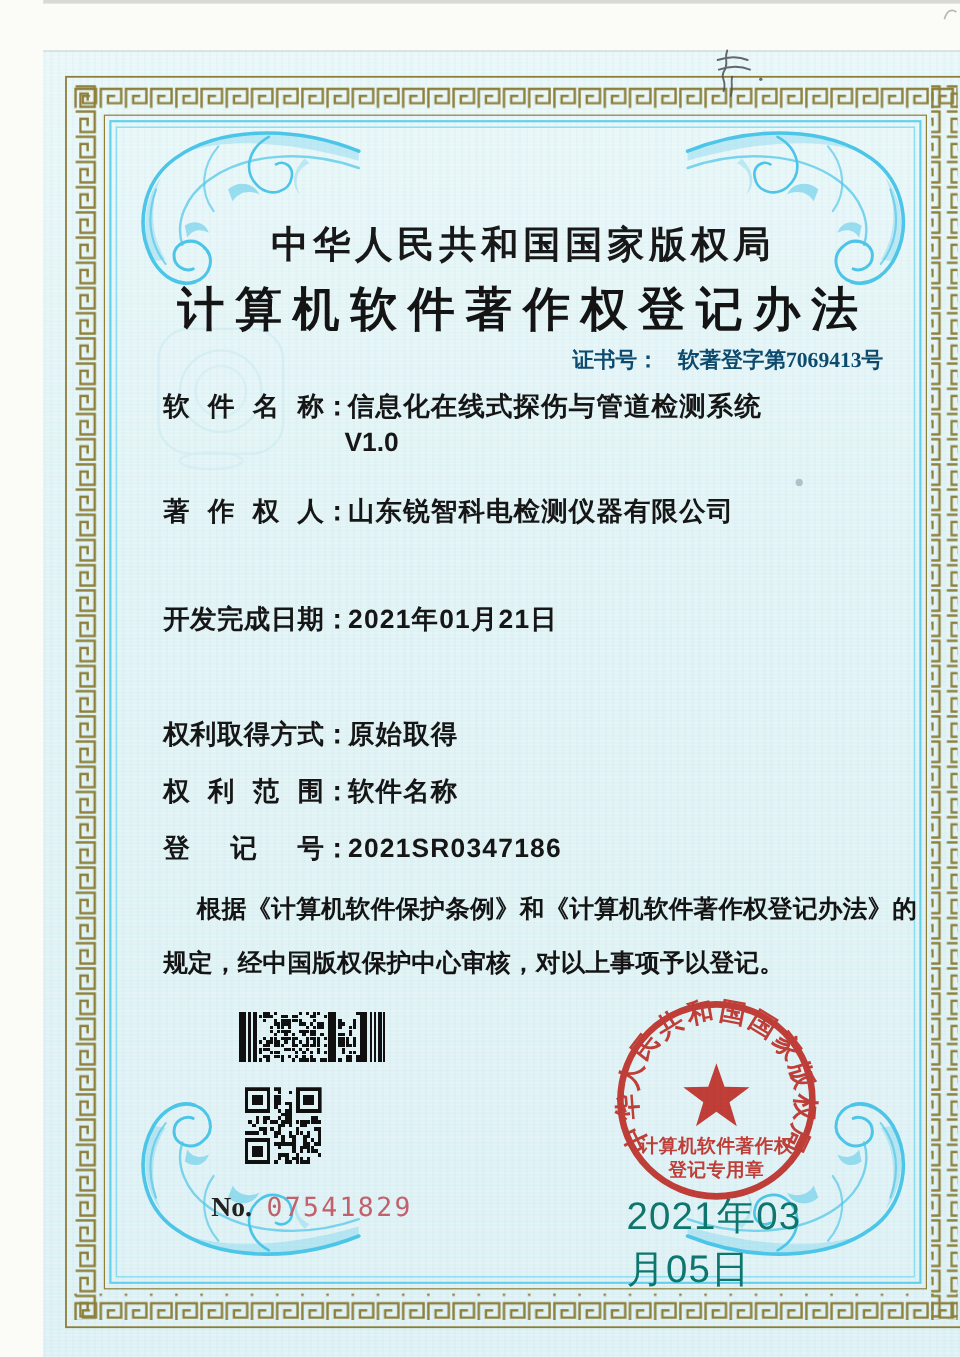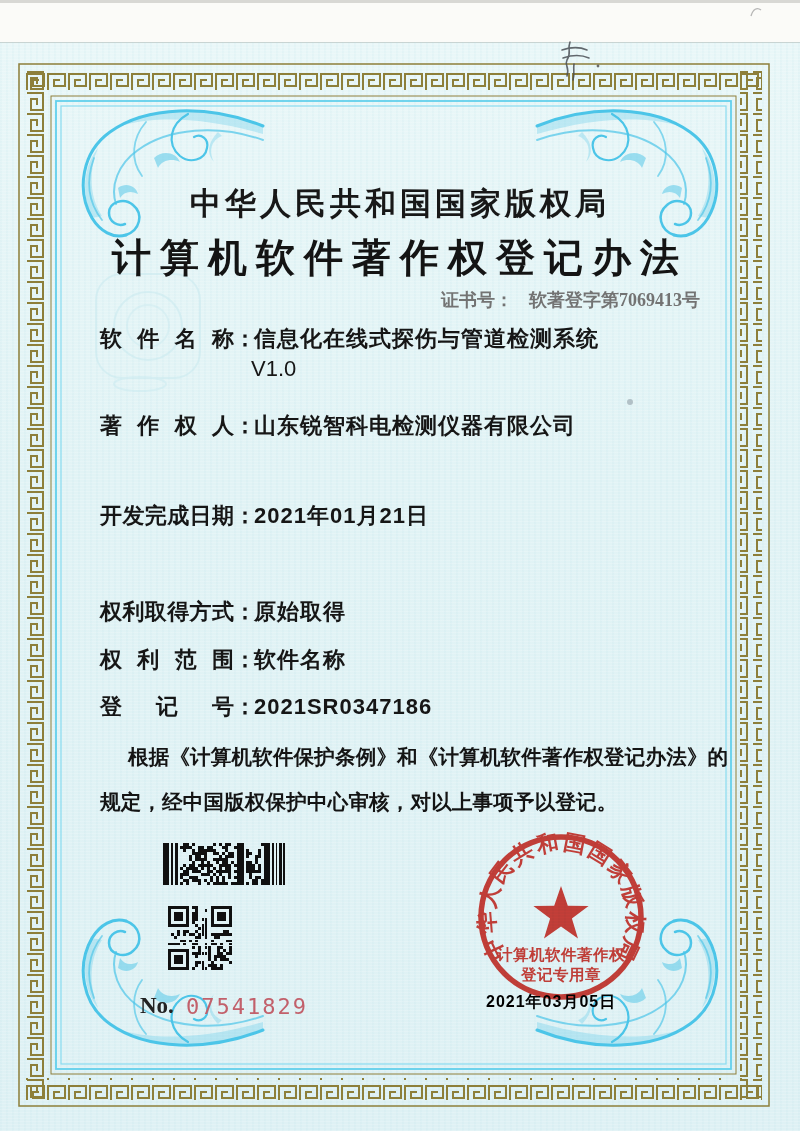--- a/index.html
+++ b/index.html
@@ -1,17 +1,17 @@
 <!DOCTYPE html>
 <html style="--seal-red: #d9362f; --serial-number-red: #c2606b; --frame-gold: #8d7f3a; --flourish-cyan: #4cc5e8; --paper-blue: #e2f3f5;"><head>
 <meta charset="utf-8">
 <style>
   html,body{margin:0;padding:0;}
   body{width:800px;height:1131px;background:#fbfbf8;font-family:"Liberation Sans",sans-serif;overflow:hidden;}
-  #page{position:relative;width:664px;height:1131px;}
+  #page{position:relative;width:664px;height:1131px;margin-left:36px;}
 
   
   .photo-top-strip{position:absolute;left:0;top:0;width:800px;height:3px;background:#d8d8d4;}
 
   
   .paper{position:absolute;left:0;top:42px;width:800px;height:1089px;
          background:linear-gradient(180deg,#e9f7f8 0%,#e1f3f5 40%,#def1f4 100%);
          border-top:1px solid #c9d4d2;}
   .paper-texture{position:absolute;left:0;top:42px;width:800px;height:1089px;
          background:repeating-linear-gradient(0deg,rgba(255,255,255,.16) 0 1px,rgba(0,0,0,0) 1px 3px),
@@ -28,38 +28,38 @@
   .flourish{position:absolute;width:210px;height:150px;}
 
   
   .authority{position:absolute;left:0;top:183px;width:800px;text-align:center;
              font-family:"Liberation Serif",serif;font-weight:700;font-size:31px;
              letter-spacing:4px;color:#181818;}
   .cert-title{position:absolute;left:0;top:231px;width:800px;text-align:center;
              font-family:"Liberation Serif",serif;font-weight:700;font-size:39px;
              letter-spacing:9px;color:#141414;}
   .cert-no-line{position:absolute;left:0;top:288px;width:700px;text-align:right;
-             font-family:"Liberation Serif",serif;font-weight:700;font-size:18px;color:#737373;}
+             font-family:"Liberation Serif",serif;font-weight:700;font-size:18px;color:#0c4a6e;}
   .cert-no-line .num{margin-left:16px;}
 
   .field-row{position:absolute;left:100px;font-size:22px;font-weight:600;color:#161616;white-space:nowrap;}
   .field-label{display:inline-block;width:134px;text-align:justify;text-align-last:justify;-moz-text-align-last:justify;}
   .field-colon{display:inline-block;}
   .field-value{display:inline-block;margin-left:-2px;letter-spacing:1px;}
-  .field-value-cont{position:absolute;left:251px;font-size:22px;font-weight:400;color:#161616;}
+  .field-value-cont{position:absolute;left:251px;font-size:22px;font-weight:700;color:#161616;}
 
   .statement-line{position:absolute;left:100px;width:618px;font-size:20.5px;font-weight:600;
                   color:#141414;letter-spacing:.2px;white-space:nowrap;}
 
   .serial-prefix{position:absolute;left:140px;top:993px;font-family:"Liberation Serif",serif;
                  font-size:23px;font-weight:600;color:#222;text-align:center;}
   .serial-number{position:absolute;left:186px;top:994px;font-family:"DejaVu Sans Mono",monospace;
                  font-size:22px;font-weight:500;letter-spacing:2px;color:var(--serial-number-red,#c2606b);}
-  .issue-date{position:absolute;left:486px;top:992px;font-size:16px;font-weight:700;
-              letter-spacing:1px;color:#000000;z-index:6;}
+  .issue-date{position:absolute;left:486px;top:992px;font-size:32px;font-weight:400;
+              letter-spacing:1px;color:#0f766e;z-index:6;}
 
   .seal-svg{position:absolute;left:475px;top:831px;width:172px;height:172px;z-index:5;
             opacity:.95;mix-blend-mode:multiply;}
   .seal-text{fill:var(--seal-red,#d9362f);font-family:"Liberation Sans",sans-serif;font-weight:700;}
 
   .watermark{position:absolute;left:90px;top:266px;width:120px;height:130px;opacity:.5;}
   .pen-mark{position:absolute;left:540px;top:36px;width:70px;height:52px;opacity:.85;}
   .tiny-mark-1{position:absolute;left:748px;top:4px;width:16px;height:16px;opacity:.7;}
   .tiny-mark-2{position:absolute;left:627px;top:399px;width:6px;height:6px;border-radius:50%;
                background:#8a98a0;opacity:.55;}

